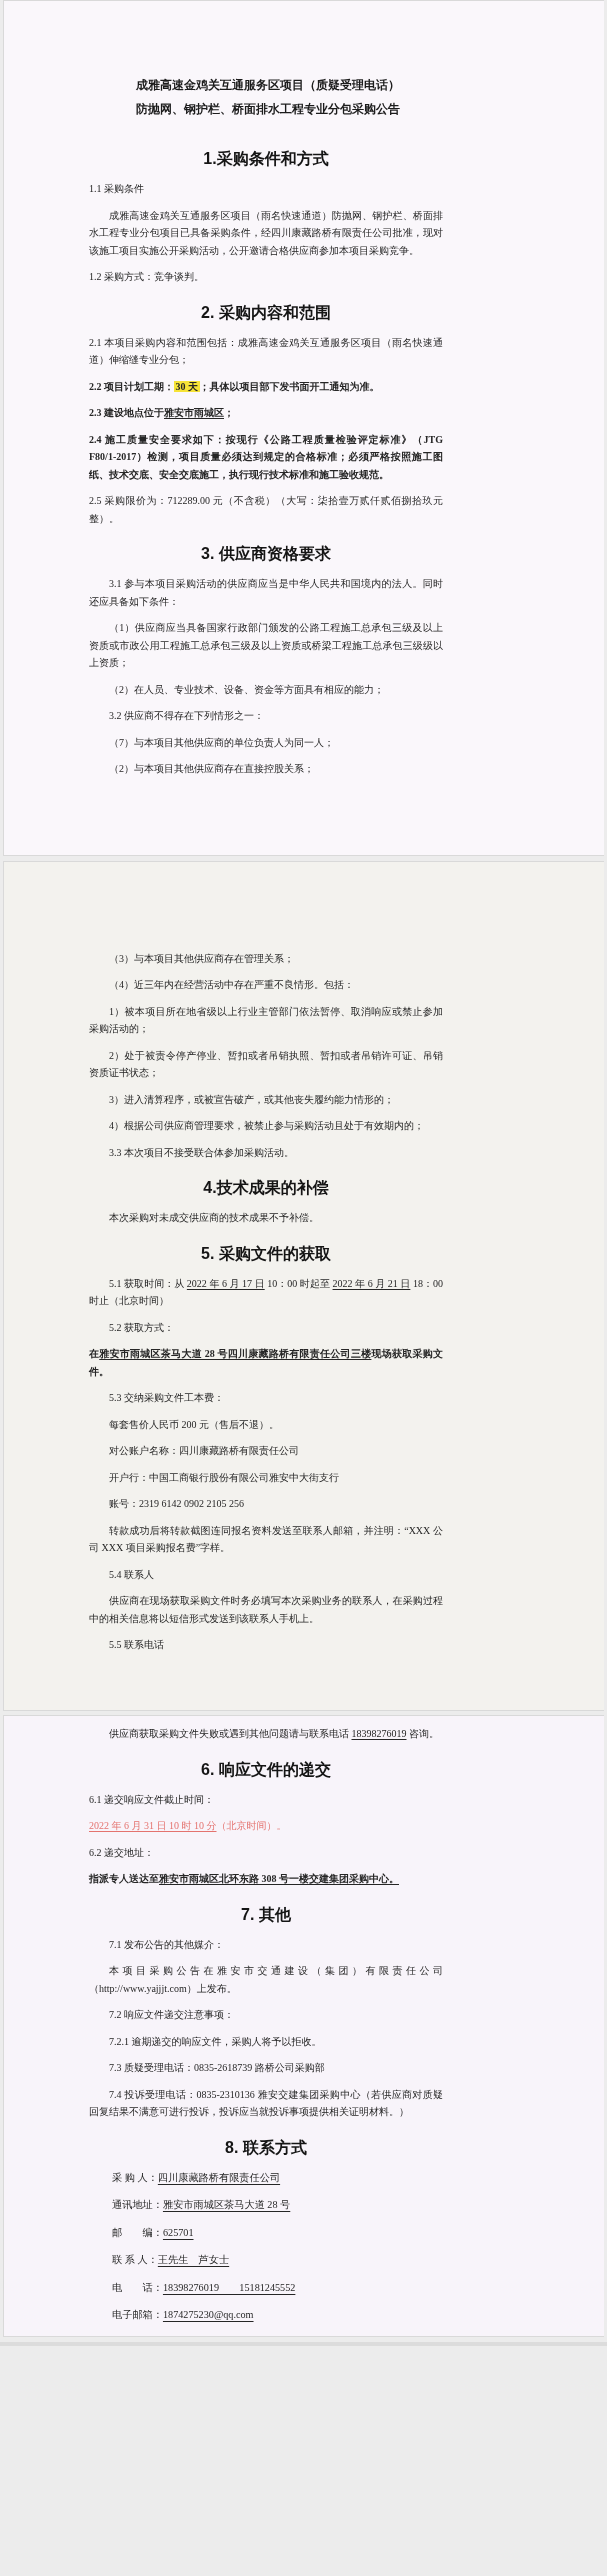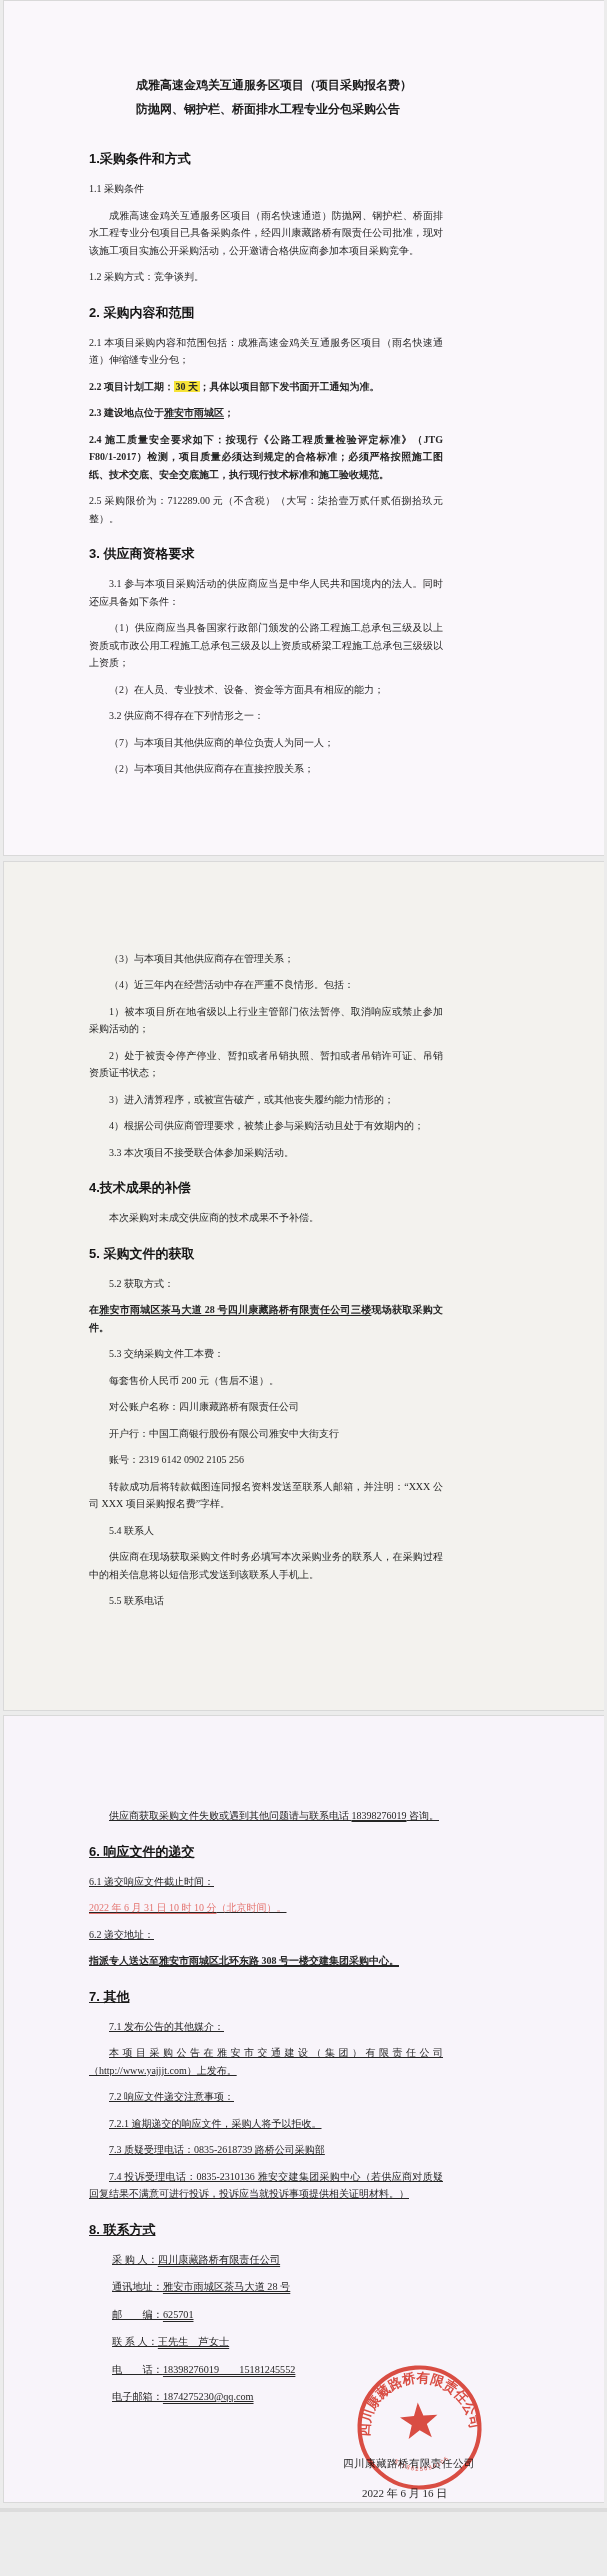--- a/index.html
+++ b/index.html
@@ -2,26 +2,26 @@
 <html style="font-size:12px"><head>
 <meta charset="utf-8">
 <style>
   html,body{margin:0;padding:0;background:#ececec;}
   .stage{width:607px;position:relative;font-family:"Liberation Serif","DejaVu Serif",serif;}
   .sheet{position:relative;width:601px;margin:0 0 4.6px 3px;box-sizing:border-box;
          border:0.8px solid #d9d9d9;border-right:none;overflow:hidden;
          padding:0 161px 0 85px;color:#262626;}
   .sheet-1{height:856px;background:#faf7fb;padding-top:73px;}
   .sheet-2{height:850px;background:#f3f2ee;padding-top:79px;}
-  .sheet-3{height:788px;background:#f8f4fa;padding-top:82px;text-decoration:underline;}
+  .sheet-3{height:622px;background:#f8f4fa;}
   .bottom-strip{height:4.6px;background:#dcdcdc;width:607px;}
   .doc-title{font-family:"Liberation Sans","DejaVu Sans",sans-serif;font-weight:bold;
              font-size:12px;line-height:23.5px;color:#1c1c1c;margin:0 0 29px 47px;}
   h2.sec{font-family:"Liberation Sans","DejaVu Sans",sans-serif;font-weight:bold;
-         font-size:13px;color:#151515;margin:18px 0 12px 0;line-height:18px;}
+         font-size:16px;color:#151515;margin:18px 0 12px 0;line-height:18px;text-align:center;}
   p{font-size:10px;line-height:17.5px;margin:9px 0;text-align:justify;}
   p.ind{text-indent:2em;}
   .bold{font-weight:bold;}
   .u{text-decoration:underline;text-underline-offset:2.3px;}
   .hl{background:#f6e337;padding:0 1.5px;font-weight:bold;}
   .red{color:#e4736f;}
   .contact-row{font-size:10.2px;line-height:17.5px;margin:10px 0 10px 23px;}
   .contact-row .lbl{color:#262626;}
   .contact-row .val{text-decoration:underline;text-underline-offset:3px;padding-right:10.6px;}
   .sig-company{position:absolute;left:339px;top:741px;font-size:10.6px;color:#2a2a2a;
@@ -30,21 +30,21 @@
   .stamp{position:absolute;left:351px;top:647px;width:129px;height:129px;z-index:2;
          opacity:.88;mix-blend-mode:multiply;transform:rotate(-4deg);}
 </style>
 </head>
 <body>
 
 <div class="stage">
 
   <div class="sheet sheet-1">
     <div class="doc-title">
-      <div>成雅高速金鸡关互通服务区项目（项目采购报名费）</div>
+      <div>成雅高速金鸡关互通服务区项目（质疑受理电话）</div>
       <div>防抛网、钢护栏、桥面排水工程专业分包采购公告</div>
     </div>
 
     <h2 class="sec">1.采购条件和方式</h2>
     <p>1.1 采购条件</p>
     <p class="ind">成雅高速金鸡关互通服务区项目（雨名快速通道）防抛网、钢护栏、桥面排水工程专业分包项目已具备采购条件，经四川康藏路桥有限责任公司批准，现对该施工项目实施公开采购活动，公开邀请合格供应商参加本项目采购竞争。</p>
     <p>1.2 采购方式：竞争谈判。</p>
 
     <h2 class="sec">2. 采购内容和范围</h2>
     <p>2.1 本项目采购内容和范围包括：成雅高速金鸡关互通服务区项目（雨名快速通道）伸缩缝专业分包；</p>
@@ -68,20 +68,21 @@
     <p class="ind">1）被本项目所在地省级以上行业主管部门依法暂停、取消响应或禁止参加采购活动的；</p>
     <p class="ind">2）处于被责令停产停业、暂扣或者吊销执照、暂扣或者吊销许可证、吊销资质证书状态；</p>
     <p class="ind">3）进入清算程序，或被宣告破产，或其他丧失履约能力情形的；</p>
     <p class="ind">4）根据公司供应商管理要求，被禁止参与采购活动且处于有效期内的；</p>
     <p class="ind">3.3 本次项目不接受联合体参加采购活动。</p>
 
     <h2 class="sec">4.技术成果的补偿</h2>
     <p class="ind">本次采购对未成交供应商的技术成果不予补偿。</p>
 
     <h2 class="sec">5. 采购文件的获取</h2>
+    <p class="ind"><span>5.1 获取时间：从 </span><span class="u">2022 年 6 月 17 日</span><span> 10：00 时起至 </span><span class="u">2022 年 6 月 21 日</span><span> 18：00 时止（北京时间）</span></p>
     <p class="ind">5.2 获取方式：</p>
     <p class="bold"><span>在</span><span class="u">雅安市雨城区茶马大道 28 号四川康藏路桥有限责任公司三楼</span><span>现场获取采购文件。</span></p>
     <p class="ind">5.3 交纳采购文件工本费：</p>
     <p class="ind">每套售价人民币 200 元（售后不退）。</p>
     <p class="ind">对公账户名称：四川康藏路桥有限责任公司</p>
     <p class="ind">开户行：中国工商银行股份有限公司雅安中大街支行</p>
     <p class="ind">账号：2319 6142 0902 2105 256</p>
     <p class="ind">转款成功后将转款截图连同报名资料发送至联系人邮箱，并注明：“XXX 公司 XXX 项目采购报名费”字样。</p>
     <p class="ind">5.4 联系人</p>
     <p class="ind">供应商在现场获取采购文件时务必填写本次采购业务的联系人，在采购过程中的相关信息将以短信形式发送到该联系人手机上。</p>

